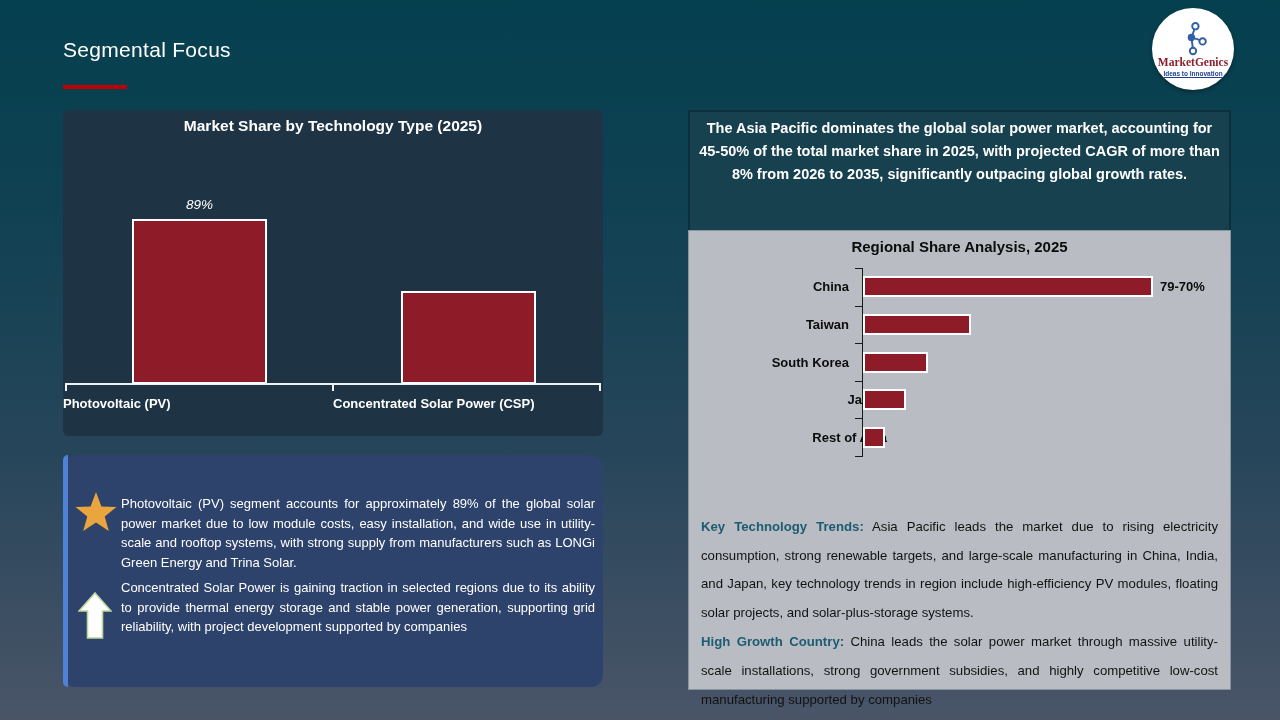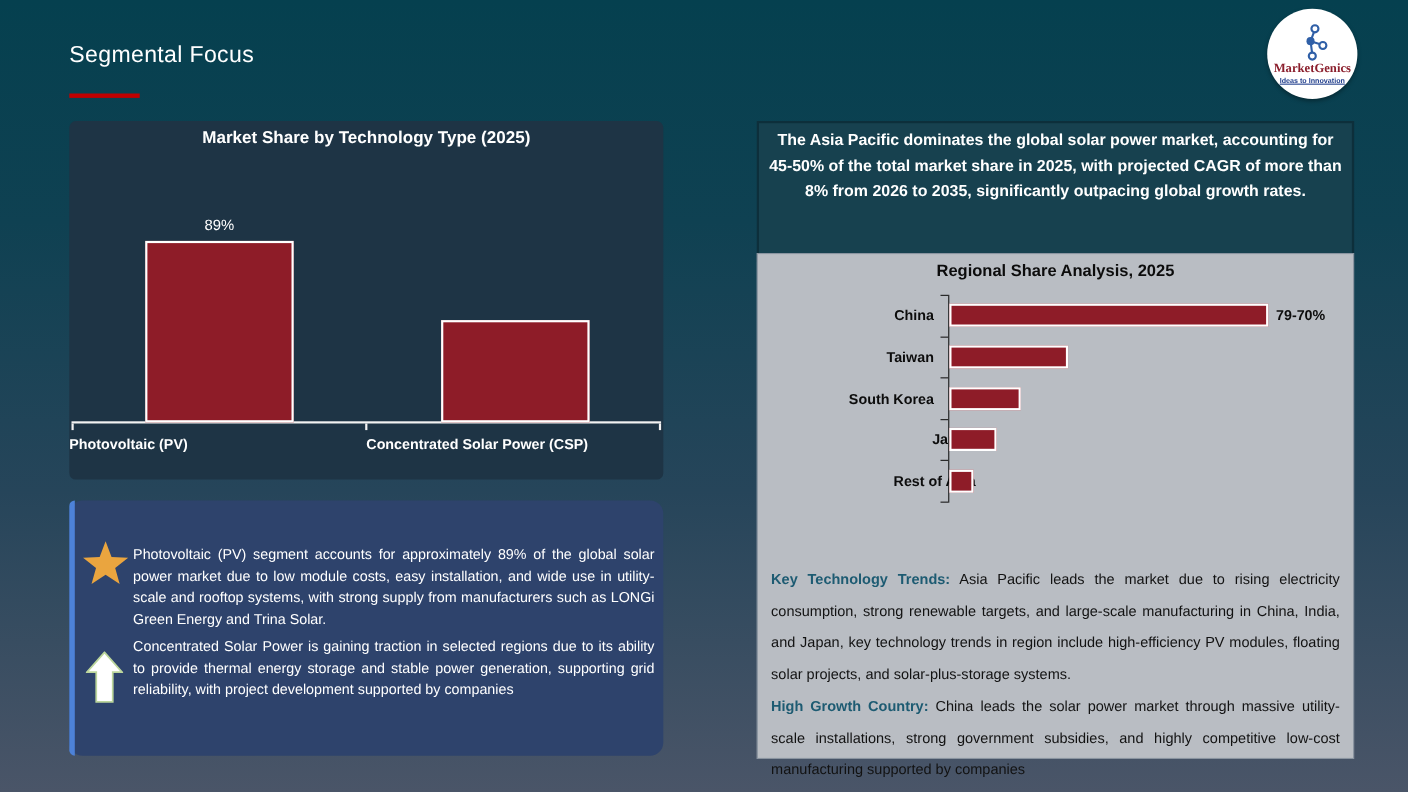--- a/index.html
+++ b/index.html
@@ -11,21 +11,21 @@
   
   .page-title{position:absolute;left:63px;top:38px;margin:0;font-size:21px;font-weight:normal;color:#ffffff;letter-spacing:.3px;}
   .title-underline{position:absolute;left:63px;top:85px;width:64px;height:4px;background:#c00000;}
   .logo{position:absolute;left:1152px;top:8px;width:82px;height:82px;border-radius:50%;background:#ffffff;
         box-shadow:0 2px 4px rgba(0,0,0,.35);display:flex;flex-direction:column;align-items:center;justify-content:center;}
   .logo-brand{font-family:"Liberation Serif",serif;font-weight:bold;font-size:11.5px;color:#8b1f2d;line-height:11px;}
   .logo-tagline{font-size:6.5px;font-weight:bold;color:#23408e;text-decoration:underline;margin-top:2px;}
   
   .chart-panel{position:absolute;left:63px;top:110px;width:540px;height:326px;background:#1e3445;border-radius:6px;}
   .chart-title{margin-top:7px;text-align:center;font-weight:bold;font-size:15.5px;color:#ffffff;}
-  .vplot{position:absolute;left:0;top:0;width:540px;height:275px;}
+  .vplot{position:absolute;left:0;top:0;width:540px;height:275px;font-style:italic;}
   .vaxis{position:absolute;left:2px;right:2px;bottom:0;height:2px;background:#f2f2f2;}
   .vtick{position:absolute;width:2px;height:6px;bottom:-6px;background:#f2f2f2;}
   .vbar{position:absolute;bottom:1px;background:#8e1c28;border:2px solid #ffffff;box-sizing:border-box;}
   .vbar-label{position:absolute;color:#ffffff;font-size:13.5px;text-align:center;}
   .cat-row{position:absolute;left:0;top:286px;width:540px;display:flex;}
   .cat-cell{flex:1;text-align:left;font-weight:bold;font-size:13px;color:#ffffff;}
   
   .blue-box{position:absolute;left:63px;top:455px;width:540px;height:232px;background:#2e436c;border-radius:12px;}
   .accent-stripe{position:absolute;left:0;top:0;bottom:0;width:5px;background:#4d82d8;border-radius:12px 0 0 12px;}
   .insight{position:absolute;left:58px;width:474px;margin:0;color:#ffffff;font-size:13px;line-height:19.6px;text-align:justify;}

